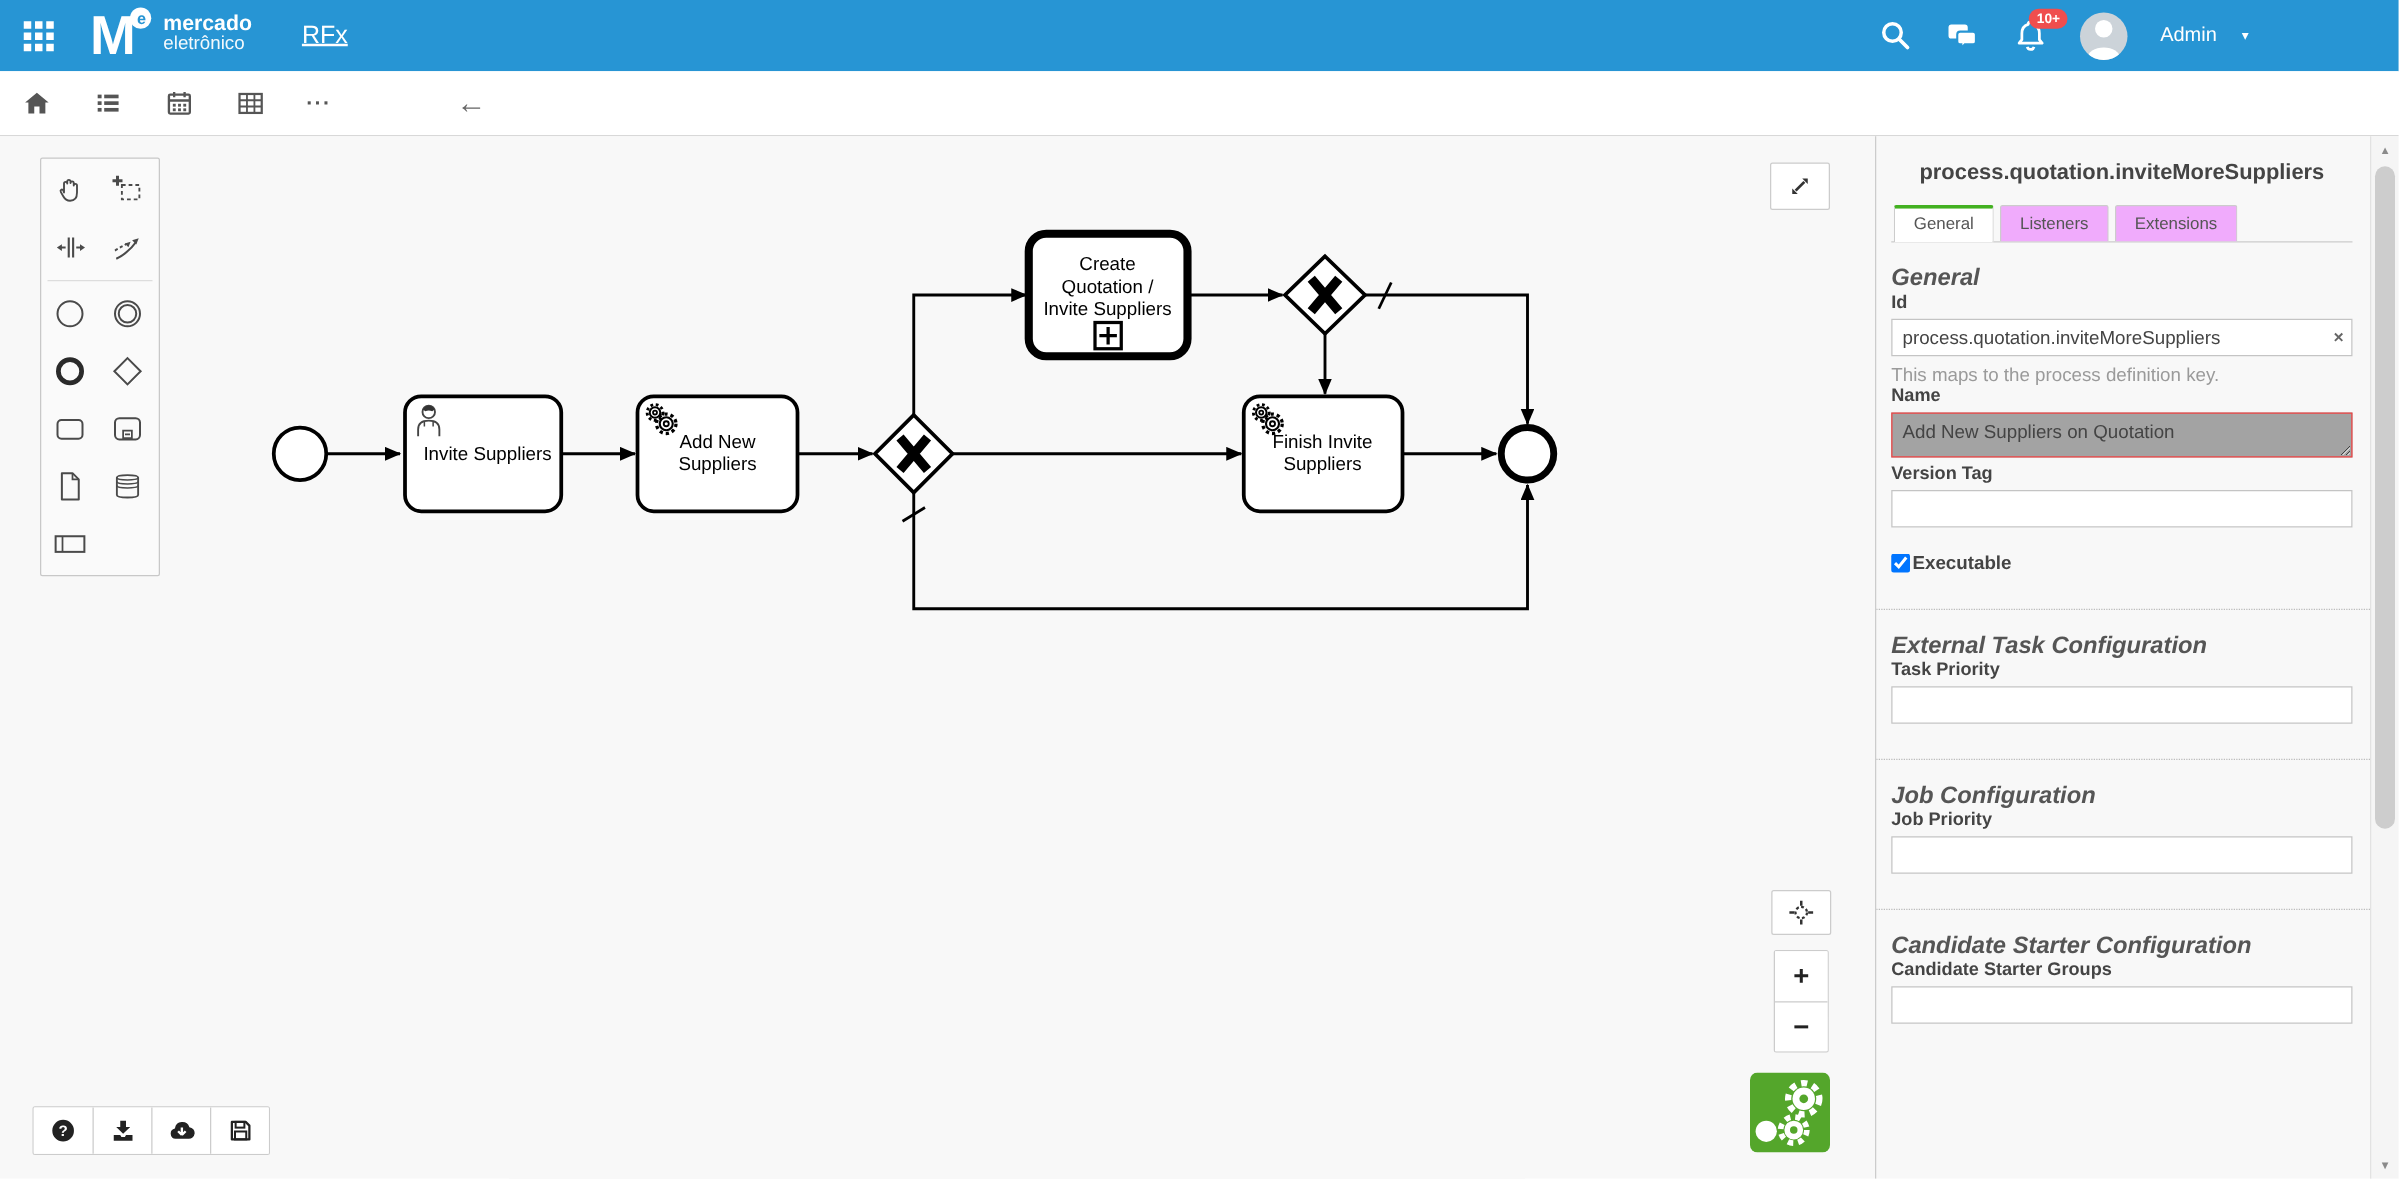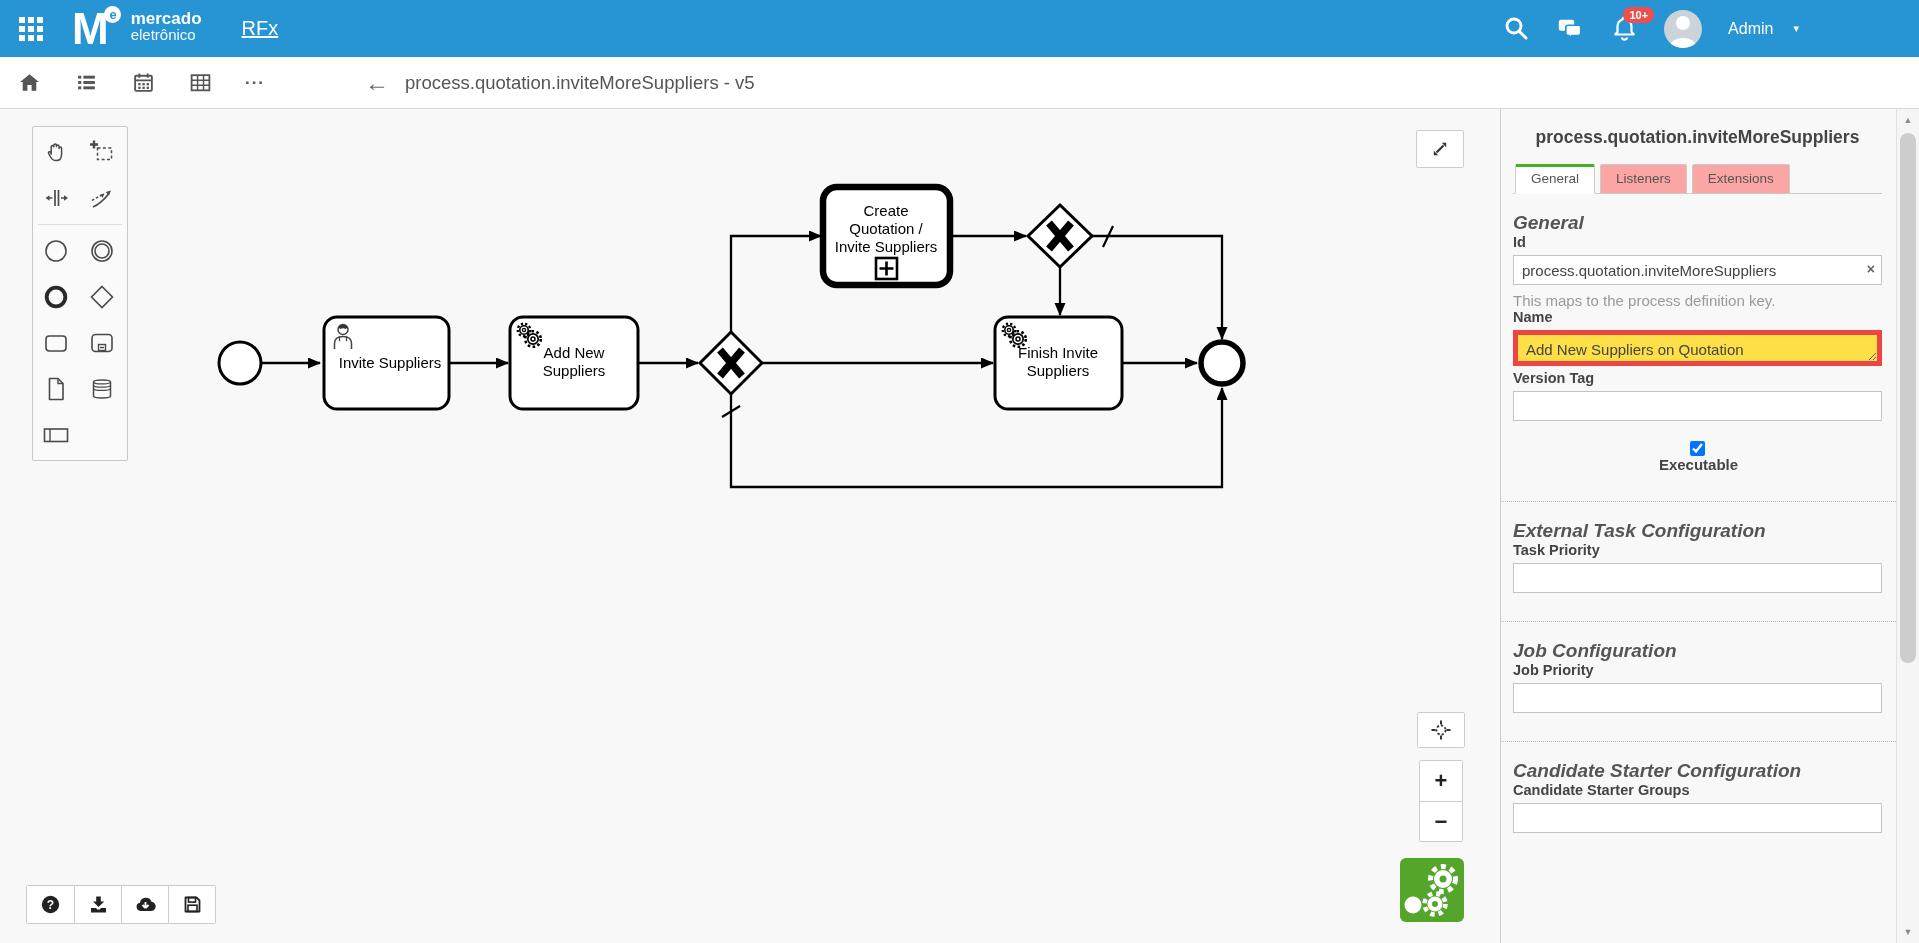--- a/index.html
+++ b/index.html
@@ -64,34 +64,34 @@
   .io-group { position:absolute; left:26px; top:776px; display:flex; border:1px solid #ccc; border-radius:2px; background:#fff; }
   .io-btn { width:47px; height:37px; display:flex; align-items:center; justify-content:center; cursor:pointer; background:#fff; border:none; }
   .io-btn + .io-btn { border-left:1px solid #ccc; }
 
   
   .panel { position:absolute; top:109px; left:1500px; width:396px; height:834px; background:#f8f8f8;
     border-left:1px solid #ccc; padding:14px 14px 0 12px; overflow:hidden; color:#444; }
   .panel-title { text-align:center; font-size:17.5px; font-weight:bold; color:#444; margin-top:4px;
     white-space:nowrap; overflow:hidden; }
   .tabs { display:flex; gap:5px; margin-top:16px; border-bottom:1px solid #ccc; padding-left:2px; }
-  .tab { border:1px solid #ccc; border-bottom:none; background:#fca5a5; color:#555; font-size:13.5px;
+  .tab { border:1px solid #ccc; border-bottom:none; background:#f0abfc; color:#555; font-size:13.5px;
     padding:6px 15px 7px; border-radius:2px 2px 0 0; cursor:pointer; position:relative; top:0; }
   .tab.active { background:#fff; border-top:3px solid #43b121; padding-top:4px; margin-bottom:-1px;
     border-bottom:1px solid #fff; }
   .grp-heading { font-style:italic; font-weight:bold; font-size:19px; color:#555; margin-top:18px; }
   .fld-label { font-weight:bold; font-size:14.5px; color:#444; margin-bottom:5px; }
   .txt-input { width:100%; height:30px; border:1px solid #c4c4c4; background:#fff; font-size:15px;
     padding:0 8px; color:#444; font-family:"Liberation Sans", sans-serif; }
   .input-wrap { position:relative; }
   .clear-x { position:absolute; right:7px; top:6px; font-size:14px; font-weight:bold; color:#666; cursor:pointer; }
   .help-text { color:#9a9a9a; font-size:15px; margin-top:7px; }
-  textarea.txt-area { width:100%; height:36px; border:5px solid #ef4444; background:#fde047; font-size:15px;
+  textarea.txt-area { width:100%; height:36px; border:1px solid #ef4444; background:#a3a3a3; font-size:15px;
     padding:6px 8px 0; color:#444; resize:both; font-family:"Liberation Sans", sans-serif; }
-  .chk-row { margin-top:20px; display:flex; align-items:center;flex-direction:column; }
+  .chk-row { margin-top:20px; display:flex; align-items:center; }
   .chk-row input { width:15px; height:15px; }
   .chk-row label { font-weight:bold; font-size:15px; margin-left:2px; }
   .dotted-div { border-top:1px dotted #bbb; margin:28px -14px 0 -12px; }
 
   
   .scrollbar { position:absolute; top:109px; right:0; width:23px; height:834px; background:#f5f5f5;
     border-left:1px solid #e2e2e2; }
   .sb-arrow { height:22px; display:flex; align-items:center; justify-content:center; font-size:9px; color:#8a8a8a; cursor:pointer; }
   .sb-arrow.down { position:absolute; bottom:0; width:100%; }
   .sb-thumb { position:absolute; top:24px; left:3px; width:16px; height:530px; background:#cdcdcd; border-radius:8px; cursor:pointer; }
@@ -197,21 +197,20 @@
       </div>
       <div class="tb-icon">
         <svg width="23" height="23" viewBox="0 0 22 22">
           <rect x="2.5" y="4" width="17" height="14.5" fill="none" stroke="#555" stroke-width="1.7"></rect>
           <path d="M2.5 8.8 h17 M2.5 13.6 h17 M8.2 4 v14.5 M13.9 4 v14.5" stroke="#555" stroke-width="1.4" fill="none"></path>
         </svg>
       </div>
       <div class="ellipsis">···</div>
     </div>
     <div class="back-arrow">←</div>
-    <div class="doc-title">process.quotation.inviteMoreSuppliers - v5</div>
   </div>
 
   <div class="canvas">
 
     <svg class="diagram-svg" width="1500" height="834" viewBox="0 0 1500 834">
       <defs>
         <marker id="arrow" markerUnits="userSpaceOnUse" markerWidth="14" markerHeight="12" refX="12" refY="5.5" orient="auto">
           <path d="M0,0 L13,5.5 L0,11 Z" fill="#000"></path>
         </marker>
       </defs>

